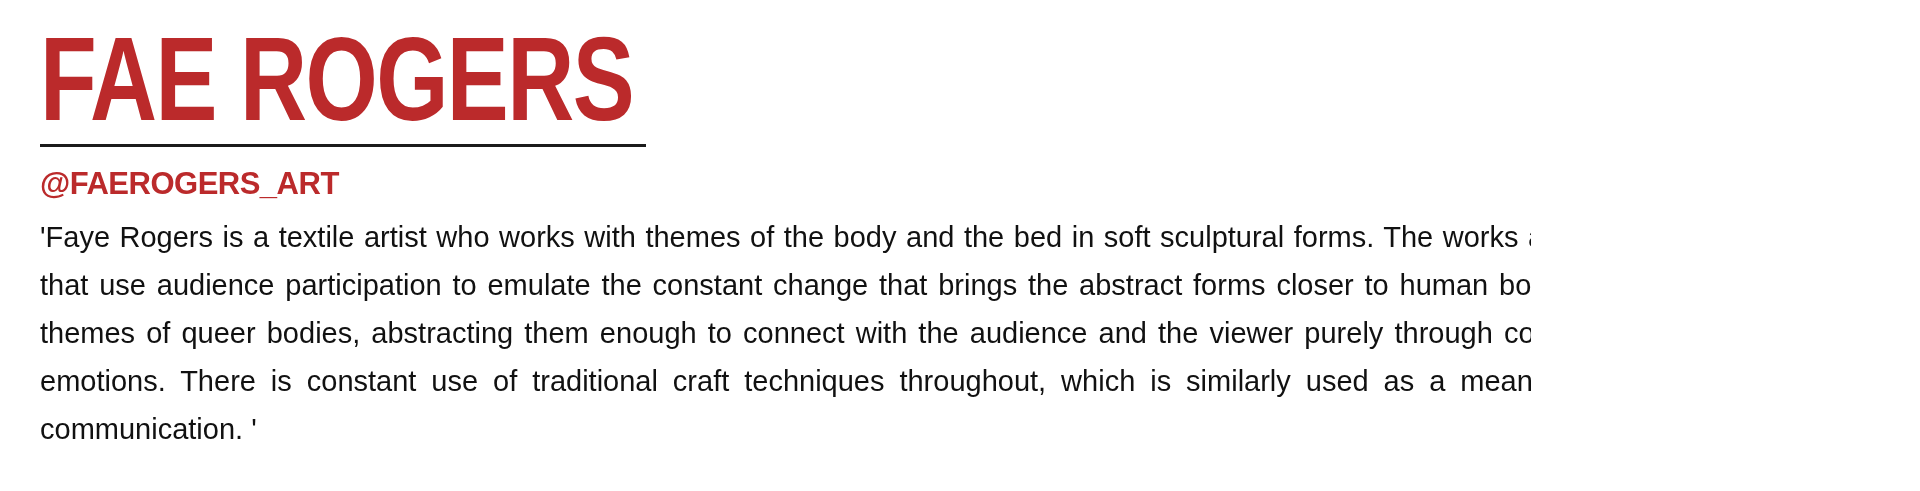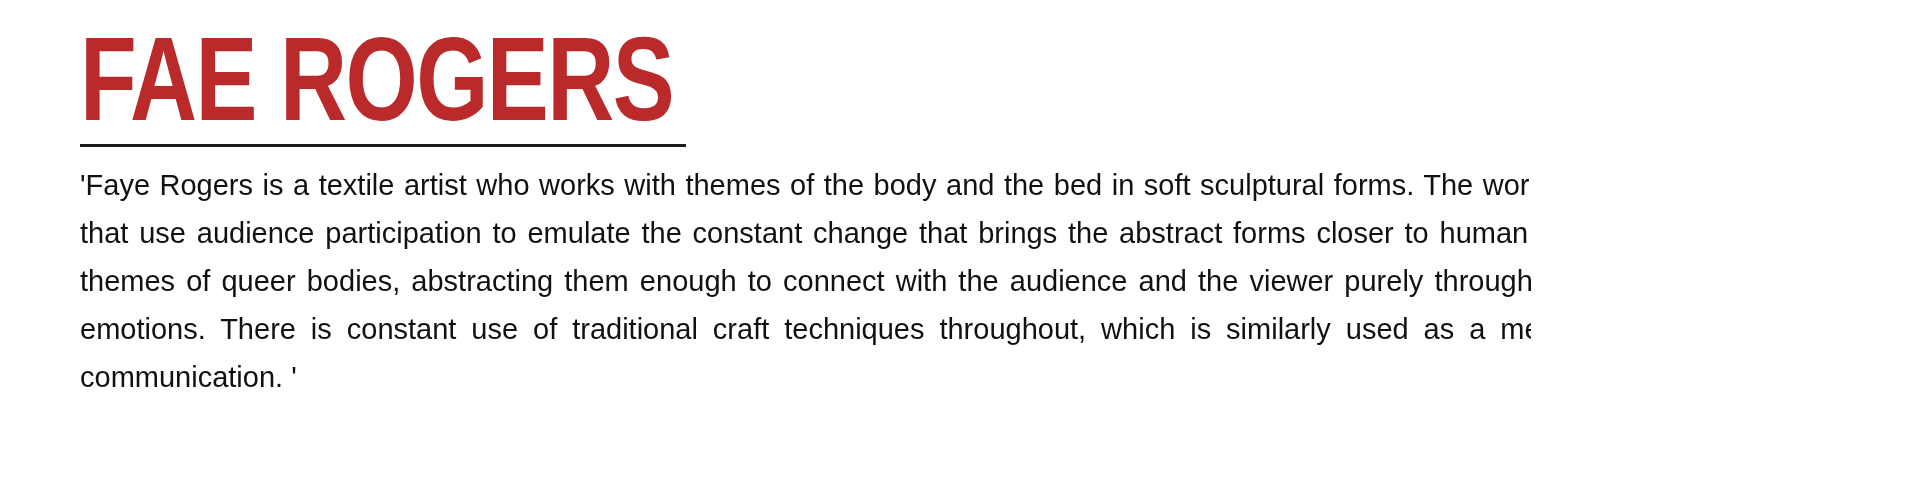--- a/index.html
+++ b/index.html
@@ -11,21 +11,21 @@
   * { box-sizing: border-box; }
   html, body {
     margin: 0;
     padding: 0;
     background: var(--background);
   }
   .page {
     position: relative;
     width: 1531px;
     height: 491px;
-    padding-left: 80px;
+    padding-left: 40px;
     background: var(--background);
     overflow: hidden;
     font-family: "Liberation Sans", sans-serif;
   }
   .artist-name {
     margin: 0;
     padding-top: 19px;
     font-family: "Liberation Sans", sans-serif;
     font-weight: bold;
     font-size: 119px;
@@ -68,16 +68,17 @@
 </style>
 </head>
 <body>
 
 <div class="page">
 
   <h1 class="artist-name"><span class="condense">FAE ROGERS</span></h1>
 
   <div class="divider"></div>
 
+  <div class="handle">@FAEROGERS_ART</div>
 
   <p class="bio">'Faye Rogers is a textile artist who works with themes of the body and the bed in soft sculptural forms. The works are interactive pieces that use audience participation to emulate the constant change that brings the abstract forms closer to human bodies. The work holds themes of queer bodies, abstracting them enough to connect with the audience and the viewer purely through contact and non-verbal emotions. There is constant use of traditional craft techniques throughout, which is similarly used as a means of connection and communication. '</p>
 
 </div>
 
 </body></html>

